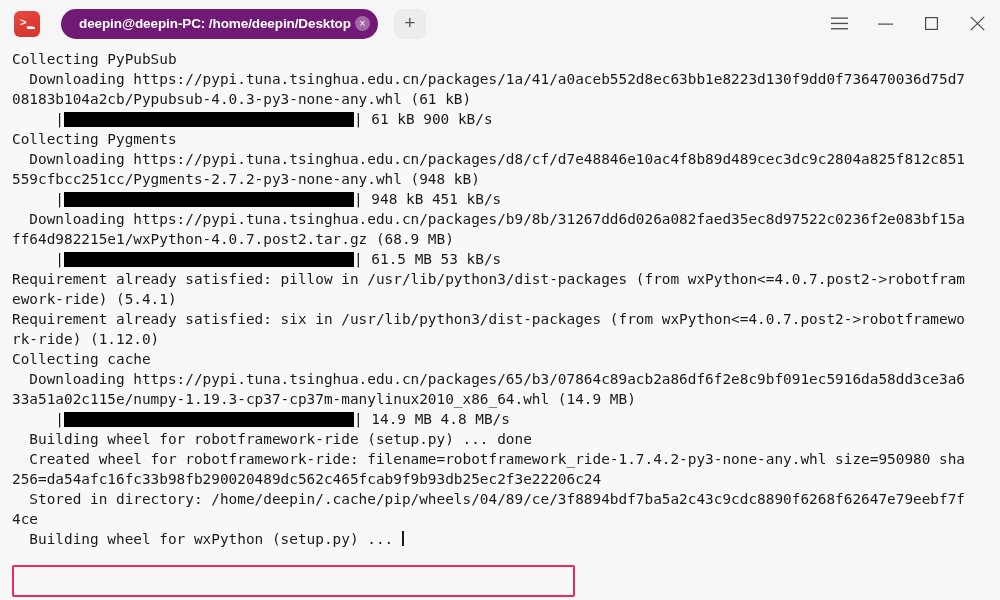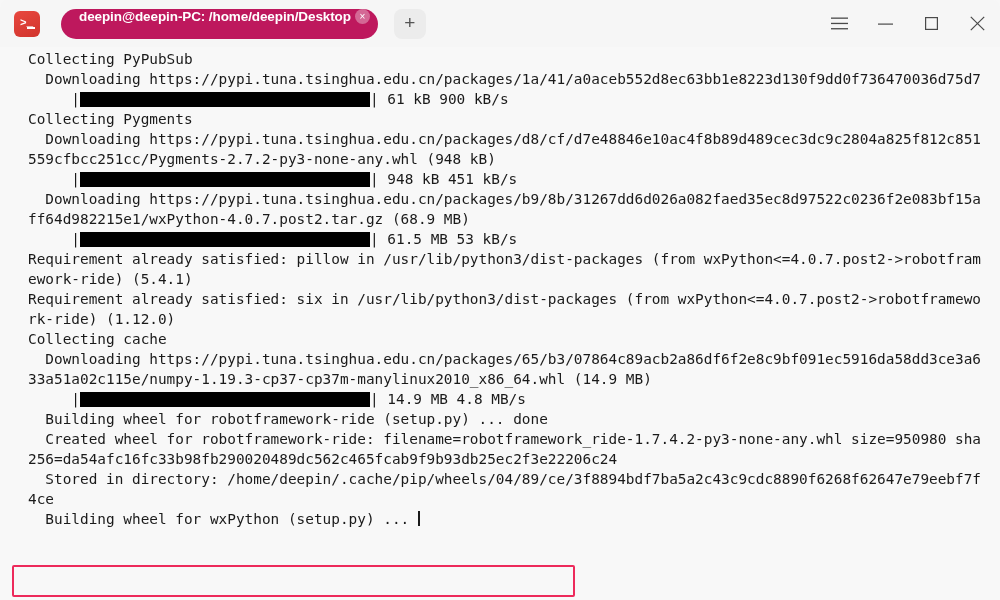--- a/index.html
+++ b/index.html
@@ -52,24 +52,24 @@
   .app-icon .ul {
     position: absolute;
     left: 13px; top: 16px;
     width: 8px; height: 2px;
     background: #ffffff;
   }
 
   .tab {
     margin-left: 21px;
     height: 30px;
-    background: #be185d;
+    background: #701a75;
     border-radius: 15px;
     display: flex;
-    align-items: flex-start;
+    align-items: center;
     padding: 0 8px 0 18px;
     flex: 0 0 auto;
     max-width: 340px;
   }
   .tab-title {
     color: #ffffff;
     font-size: 13.5px;
     font-weight: bold;
     white-space: nowrap;
     overflow: hidden;
@@ -129,21 +129,20 @@
   }
 
   .tline {
     font-family: "DejaVu Sans Mono", "Liberation Mono", monospace;
     font-size: 14.4px;
     line-height: 20px;
     color: #1a1a1a;
     white-space: pre;
     padding-left: 12px;
     letter-spacing: 0px;
-    margin-left: 16px;
   }
 
   .bar {
     display: inline-block;
     background: #000000;
     height: 15px;
     vertical-align: -3px;
   }
 
   
@@ -209,20 +208,21 @@
           <line x1="14.2" y1="0.8" x2="0.8" y2="14.2" stroke="currentColor" stroke-width="1.2"></line>
         </svg>
       </div>
     </div>
   </div>
 
   <div class="terminal">
     <div id="lines">
         <div class="tline"><span>Collecting PyPubSub</span></div>
         <div class="tline"><span>  Downloading https://pypi.tuna.tsinghua.edu.cn/packages/1a/41/a0aceb552d8ec63bb1e8223d130f9dd0f736470036d75d7</span></div>
+        <div class="tline"><span>08183b104a2cb/Pypubsub-4.0.3-py3-none-any.whl (61 kB)</span></div>
         <div class="tline"><span>     |</span><span class="bar" style="width: 290px;"></span><span>| 61 kB 900 kB/s</span></div>
         <div class="tline"><span>Collecting Pygments</span></div>
         <div class="tline"><span>  Downloading https://pypi.tuna.tsinghua.edu.cn/packages/d8/cf/d7e48846e10ac4f8b89d489cec3dc9c2804a825f812c851</span></div>
         <div class="tline"><span>559cfbcc251cc/Pygments-2.7.2-py3-none-any.whl (948 kB)</span></div>
         <div class="tline"><span>     |</span><span class="bar" style="width: 290px;"></span><span>| 948 kB 451 kB/s</span></div>
         <div class="tline"><span>  Downloading https://pypi.tuna.tsinghua.edu.cn/packages/b9/8b/31267dd6d026a082faed35ec8d97522c0236f2e083bf15a</span></div>
         <div class="tline"><span>ff64d982215e1/wxPython-4.0.7.post2.tar.gz (68.9 MB)</span></div>
         <div class="tline"><span>     |</span><span class="bar" style="width: 290px;"></span><span>| 61.5 MB 53 kB/s</span></div>
         <div class="tline"><span>Requirement already satisfied: pillow in /usr/lib/python3/dist-packages (from wxPython&lt;=4.0.7.post2-&gt;robotfram</span></div>
         <div class="tline"><span>ework-ride) (5.4.1)</span></div>

